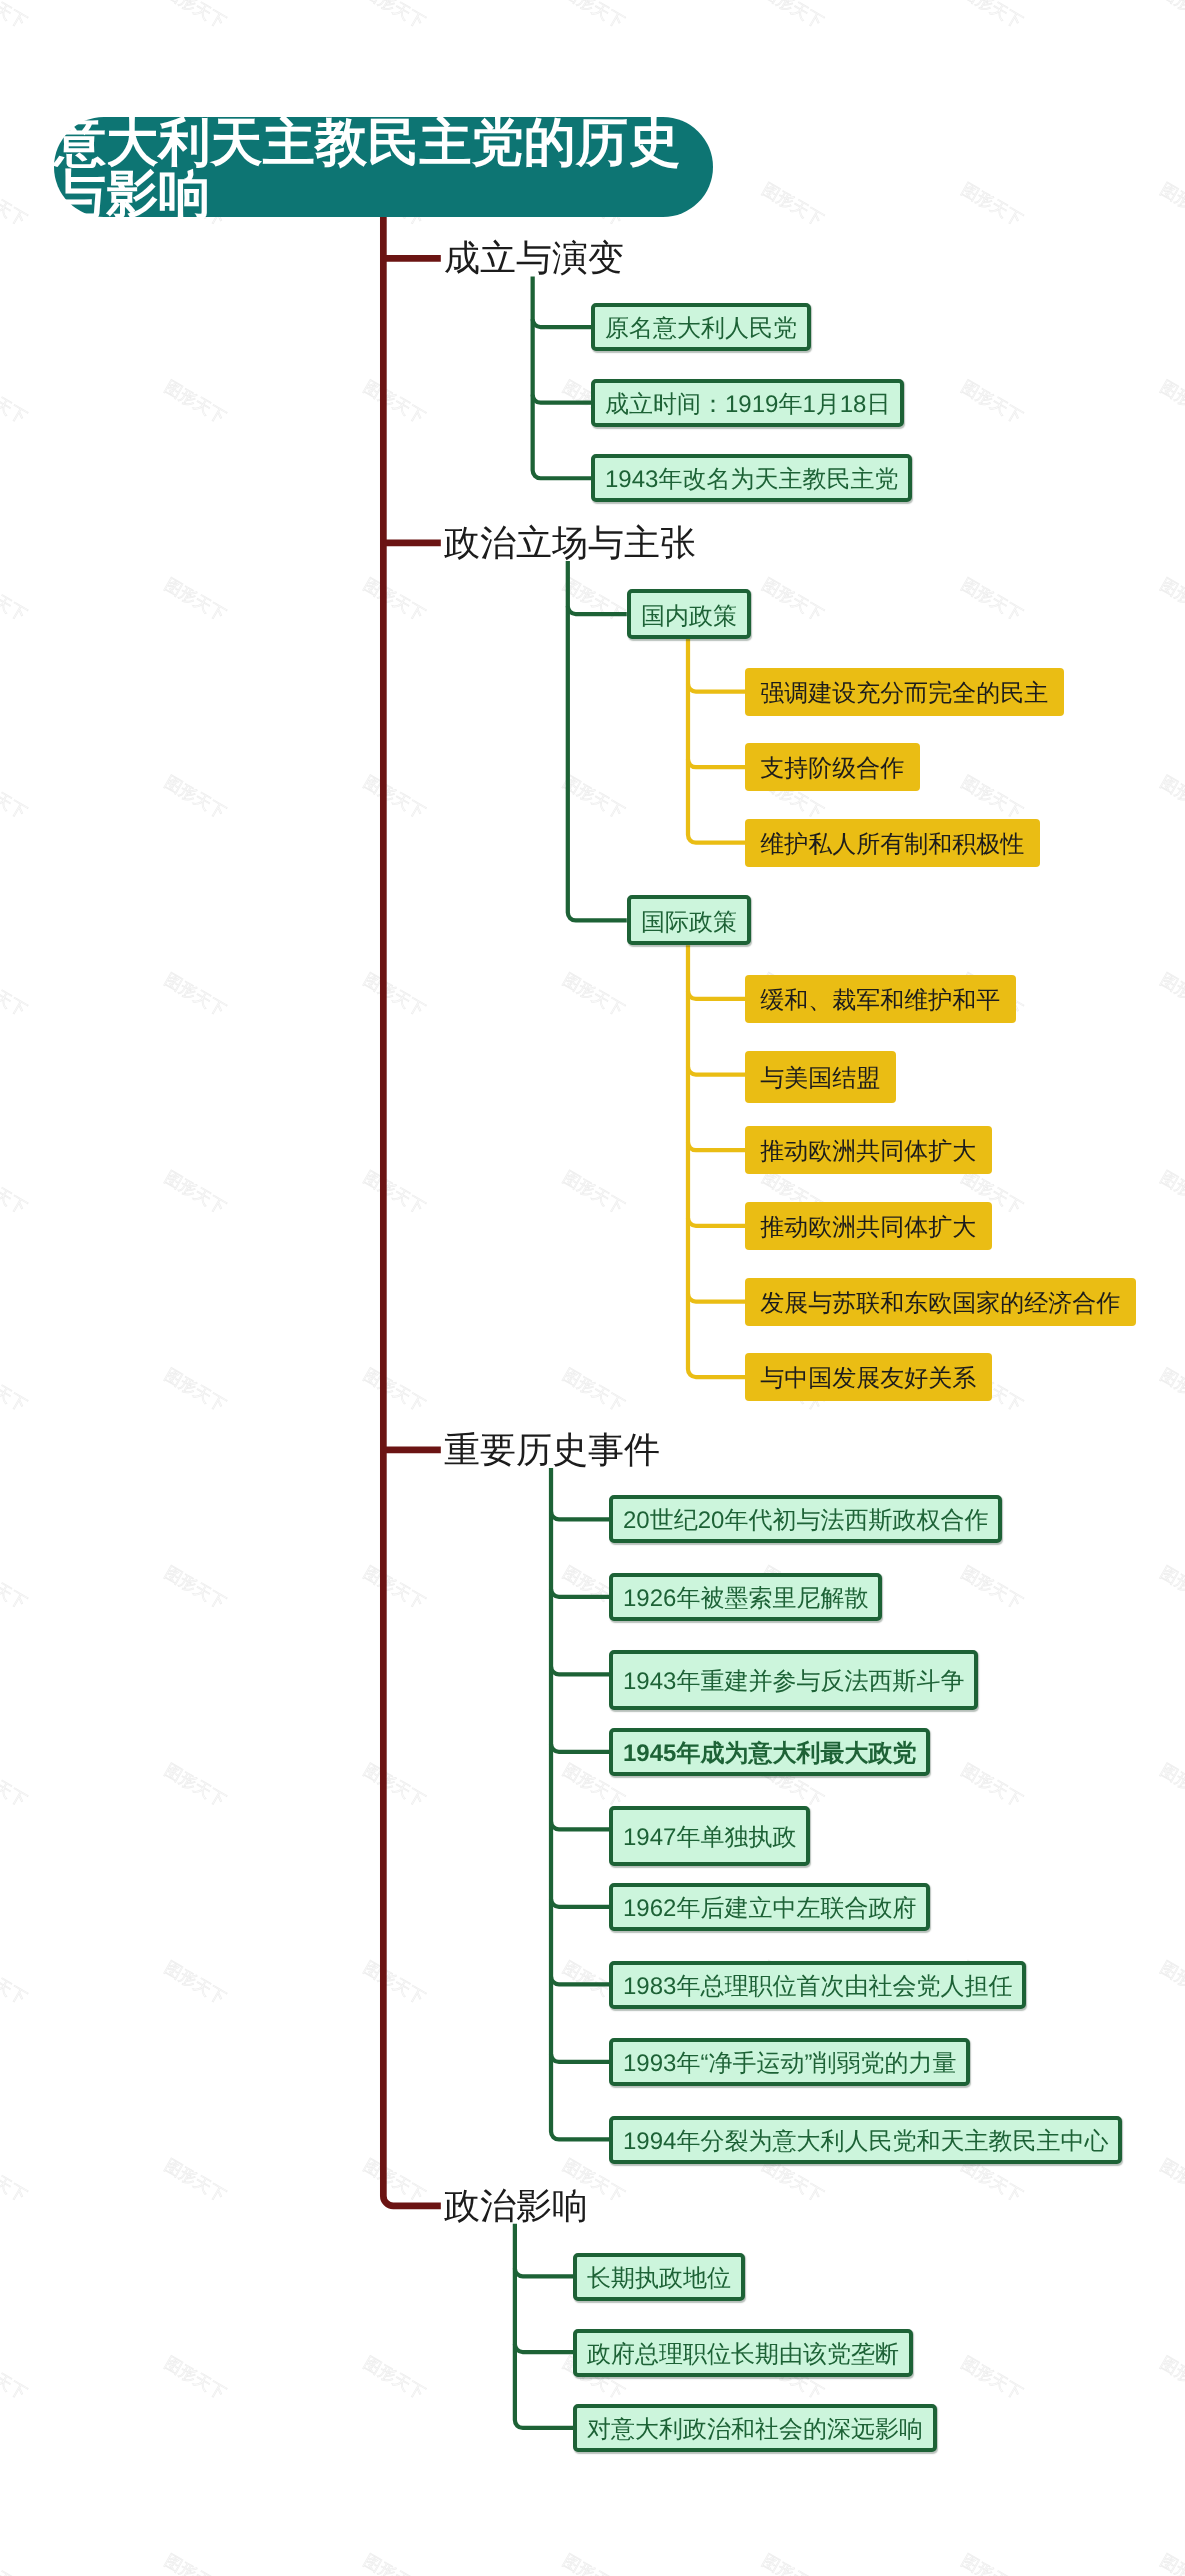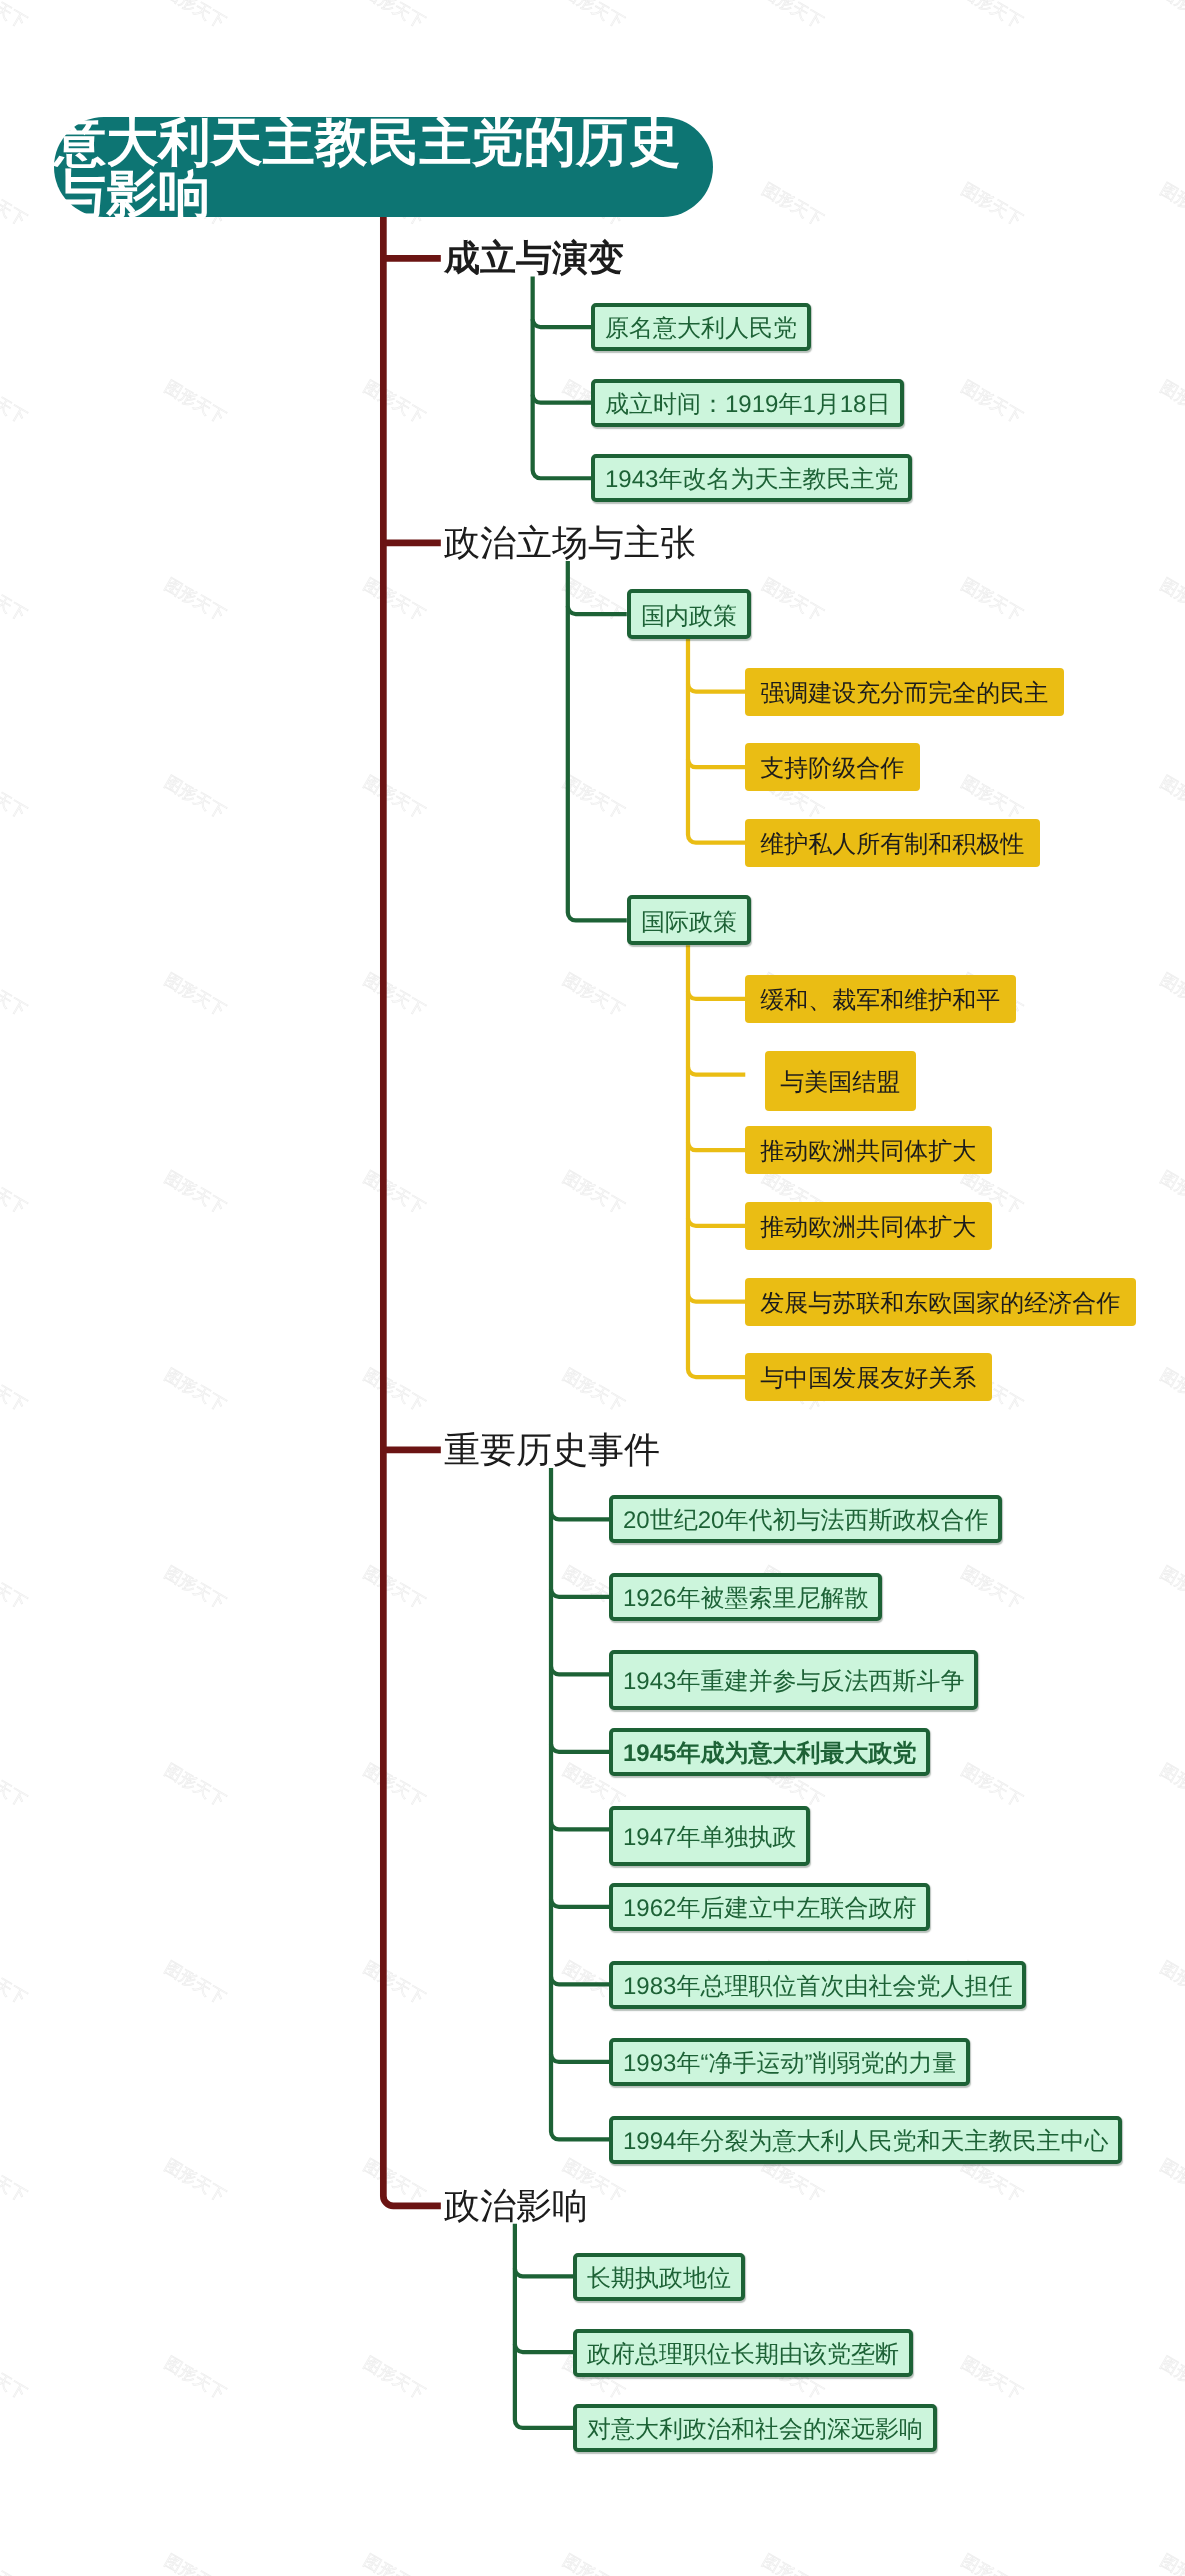--- a/index.html
+++ b/index.html
@@ -216,21 +216,21 @@
       <path d="M 521.4 2296.7999999999997 A 8 8 0 0 0 529.4 2304.7999999999997 L 580.4 2304.7999999999997" fill="none" stroke="#1d6236" stroke-width="4.3" stroke-linecap="butt"></path>
       <path d="M 521.4 2373.6 A 8 8 0 0 0 529.4 2381.6 L 580.4 2381.6" fill="none" stroke="#1d6236" stroke-width="4.3" stroke-linecap="butt"></path>
     </svg>
 
   <div id="nodes">
 
     <div class="root-node" id="root-node" style="left: 54px; top: 117px; width: 659px; height: 100px; background: rgb(13, 117, 115); color: rgb(255, 255, 255); border-radius: 51px;">
       <span>意大利天主教民主党的历史与影响</span>
     </div>
 
-    <div class="branch-label" style="left: 444px; top: 236px; height: 43px; color: rgb(28, 28, 28); font-weight: bold;">
+    <div class="branch-label" style="left: 444px; top: 236px; height: 43px; color: rgb(28, 28, 28);">
       <span>成立与演变</span>
     </div>
     <div class="branch-label" style="left: 444px; top: 521px; height: 43px; color: rgb(28, 28, 28);">
       <span>政治立场与主张</span>
     </div>
     <div class="branch-label" style="left: 444px; top: 1428px; height: 43px; color: rgb(28, 28, 28);">
       <span>重要历史事件</span>
     </div>
     <div class="branch-label" style="left: 444px; top: 2184px; height: 43px; color: rgb(28, 28, 28);">
       <span>政治影响</span>
@@ -256,21 +256,21 @@
       </div>
       <div class="box yellow" style="left: 745px; top: 819px; height: 48px;">
         <span>维护私人所有制和积极性</span>
       </div>
       <div class="box green parent" style="left: 627px; top: 895px; height: 50px;">
         <span>国际政策</span>
       </div>
       <div class="box yellow" style="left: 745px; top: 975px; height: 48px;">
         <span>缓和、裁军和维护和平</span>
       </div>
-      <div class="box yellow" style="left: 745px; top: 1051px; height: 60px; margin-left: 20px;">
+      <div class="box yellow" style="left: 745px; top: 1051px; height: 52px;">
         <span>与美国结盟</span>
       </div>
       <div class="box yellow" style="left: 745px; top: 1126px; height: 48px;">
         <span>推动欧洲共同体扩大</span>
       </div>
       <div class="box yellow" style="left: 745px; top: 1202px; height: 48px;">
         <span>推动欧洲共同体扩大</span>
       </div>
       <div class="box yellow" style="left: 745px; top: 1278px; height: 48px;">
         <span>发展与苏联和东欧国家的经济合作</span>

